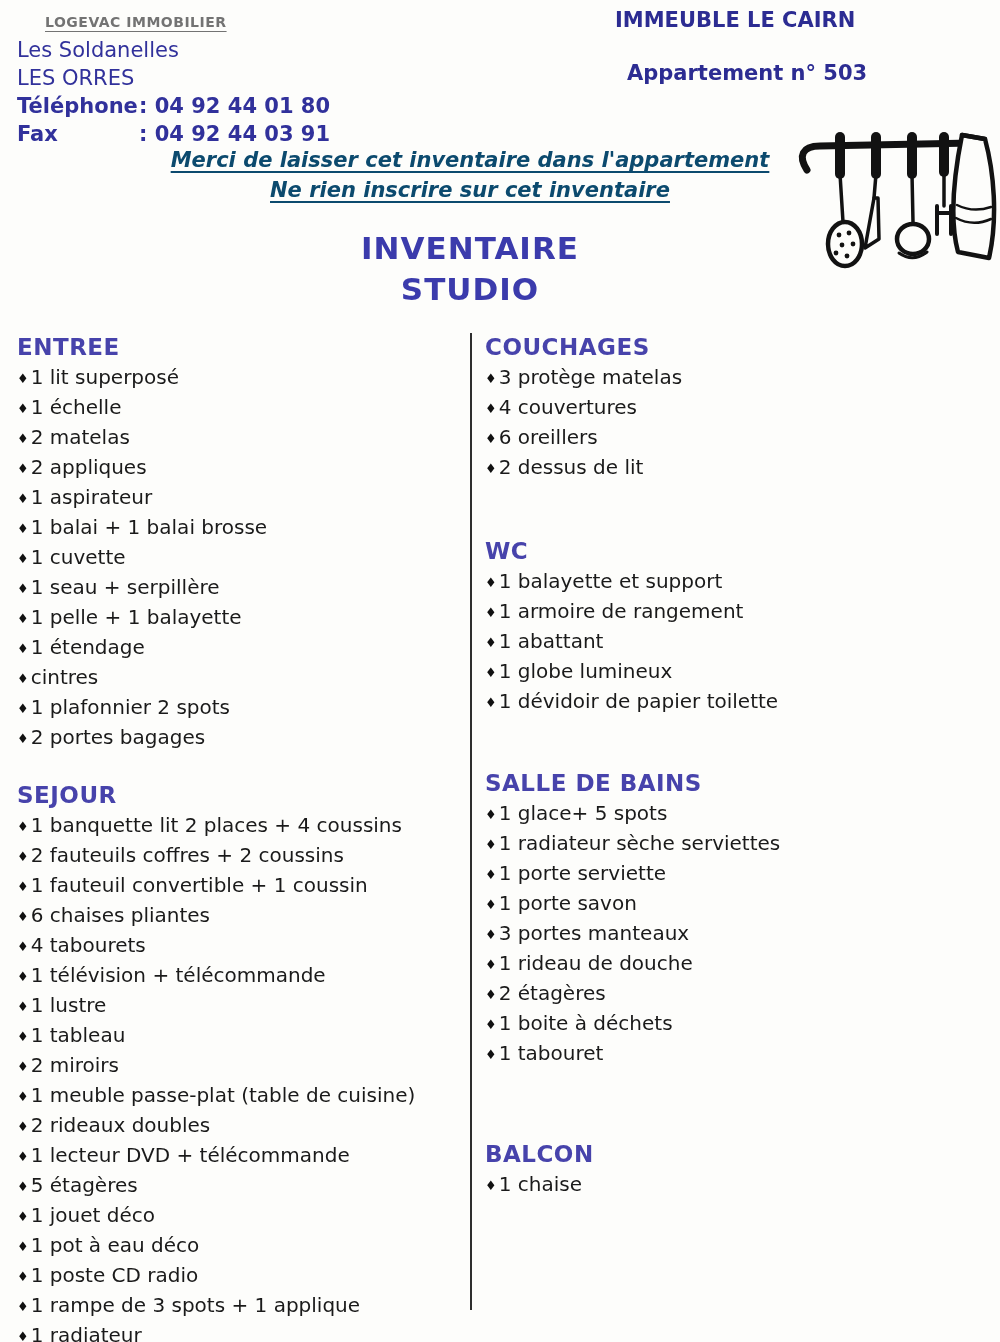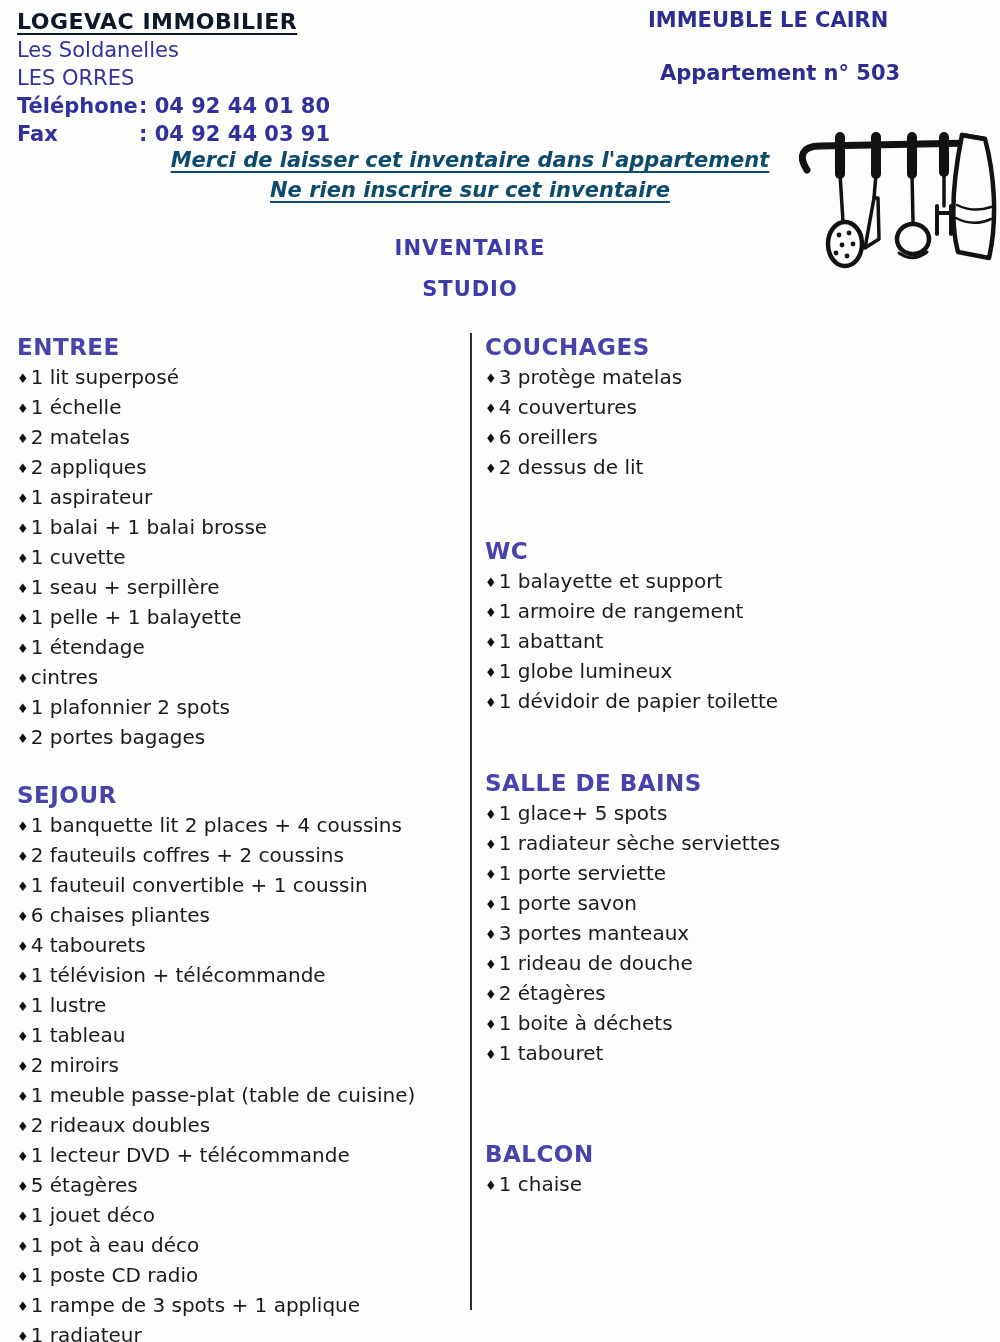--- a/index.html
+++ b/index.html
@@ -19,33 +19,34 @@
   
   .header-left {
     position: absolute;
     left: 17px;
     top: 8px;
     color: #31319b;
     font-size: 21px;
     line-height: 28px;
   }
   .company {
-    font-size: 22px;
-    font-weight: bold;
-    color: #0f172a;
+    font-size: 14px;
+    font-weight: bold;
+    color: #737373;
     text-decoration: underline;
     text-underline-offset: 4px;
     letter-spacing: 0.5px;
+    margin-left: 28px;
   }
   .bold { font-weight: bold; }
   .tel-label { display: inline-block; min-width: 122px; }
 
   .header-right {
     position: absolute;
-    left: 648px;
+    left: 615px;
     top: 8px;
     color: #2c2c92;
     font-size: 21px;
     font-weight: bold;
   }
   .apartment { margin-top: 29px; padding-left: 12px; }
 
   
   .notice {
     position: absolute;
@@ -65,21 +66,21 @@
   }
 
   
   .title {
     position: absolute;
     top: 228px;
     left: 0;
     width: 940px;
     text-align: center;
     color: #3b3bac;
-    font-size: 21px;
+    font-size: 31px;
     font-weight: bold;
     line-height: 41px;
     letter-spacing: 1px;
   }
 
   
   .utensils {
     position: absolute;
     left: 792px;
     top: 122px;

